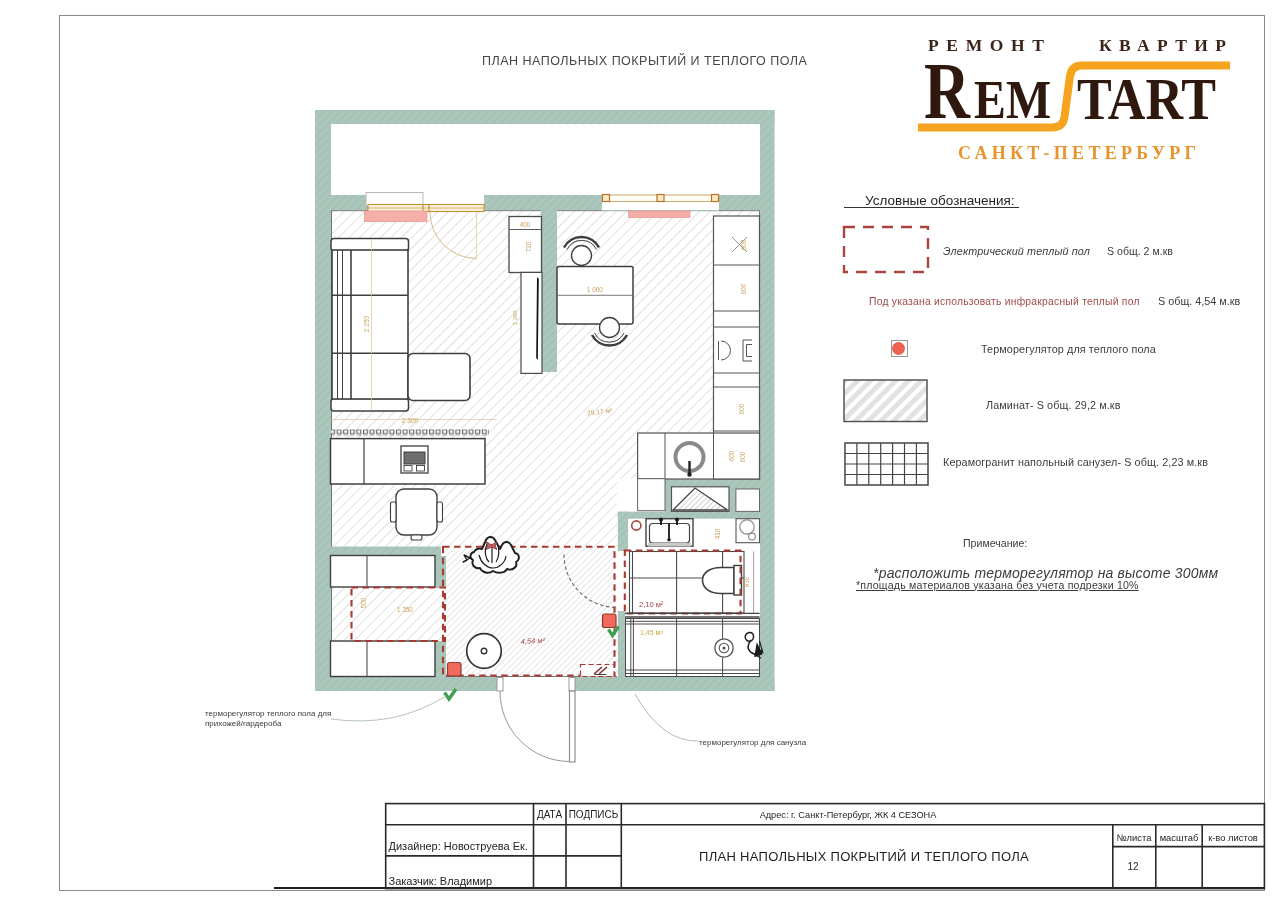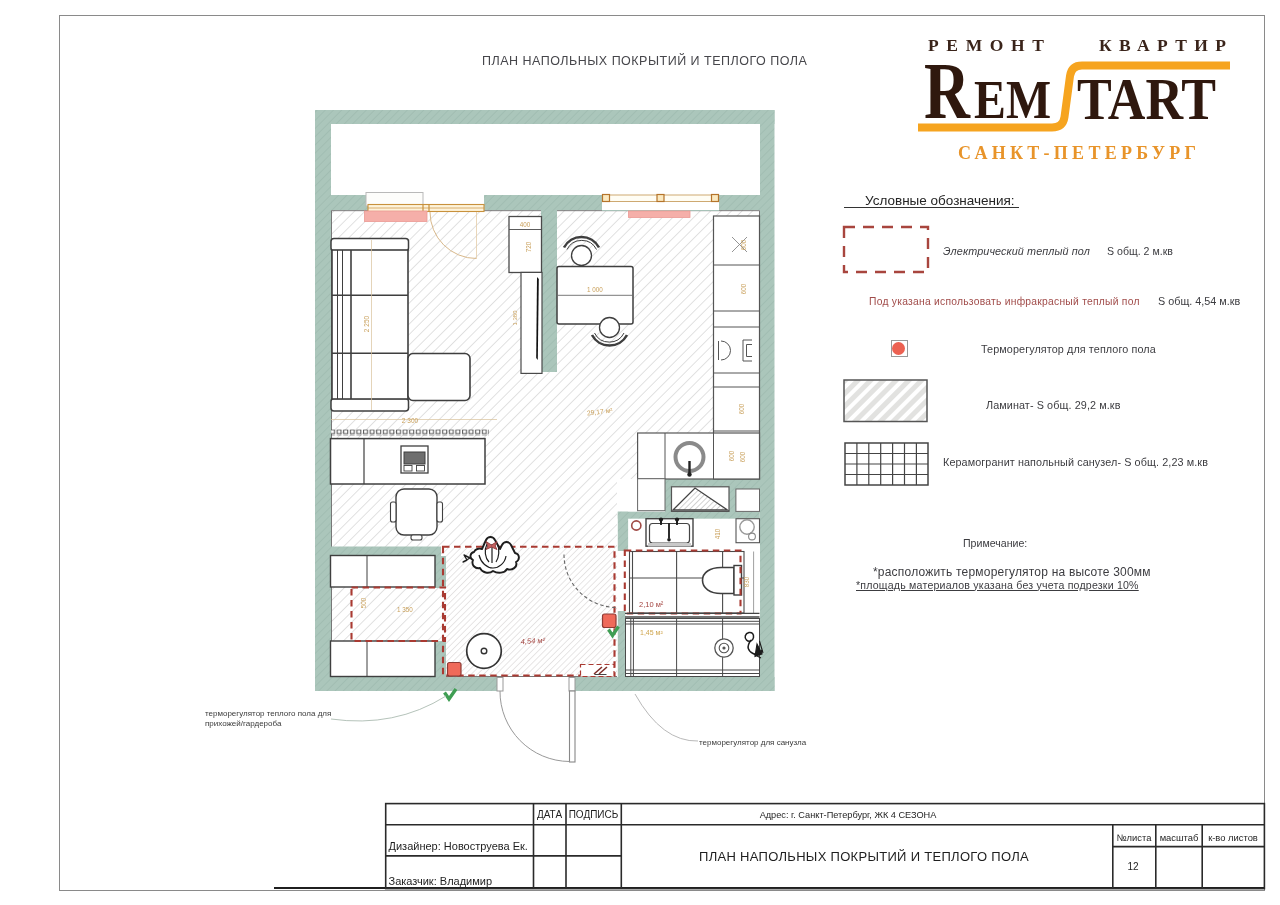--- a/index.html
+++ b/index.html
@@ -365,21 +365,21 @@
     <line x1="60.5" y1="1" x2="60.5" y2="43"></line>
       <line x1="72.4" y1="1" x2="72.4" y2="43"></line>
     <line x1="1" y1="11.5" x2="84" y2="11.5"></line>
       <line x1="1" y1="22" x2="84" y2="22"></line>
     <line x1="1" y1="32.5" x2="84" y2="32.5"></line>
   </g>
 </svg>
 <div class="abs t" style="left:943px;top:455.5px;font-size:10.8px;letter-spacing:0.1px;">Керамогранит напольный санузел- S общ. 2,23 м.кв</div>
 
 <div class="abs t" style="left:963px;top:536.5px;font-size:10.6px;">Примечание:</div>
-<div class="abs t" style="left:873px;top:565.3px;font-size:12px;letter-spacing:0.2px;">*расположить терморегулятор на высоте 300мм</div>
+<div class="abs t" style="left:873px;top:565.3px;font-size:14px;letter-spacing:0.2px;font-style:italic;">*расположить терморегулятор на высоте 300мм</div>
 <div class="abs t" style="left:856px;top:578.8px;font-size:10.6px;letter-spacing:0.2px;text-decoration:underline;">*площадь материалов указана без учета подрезки 10%</div>
 
 <div class="abs" style="left:274px;top:887.4px;width:990px;height:0;border-top:2.6px solid #1f1f1f;"></div>
 
 <svg class="abs" style="left:380px;top:795px;" width="900" height="110" viewBox="380 795 900 110">
   <g stroke="#2a2a2a" stroke-width="1.6" fill="none">
 
     <rect x="385.7" y="803.6" width="878.7" height="85"></rect>
     <line x1="533.5" y1="803.6" x2="533.5" y2="888.6"></line>
     <line x1="566" y1="803.6" x2="566" y2="888.6"></line>

